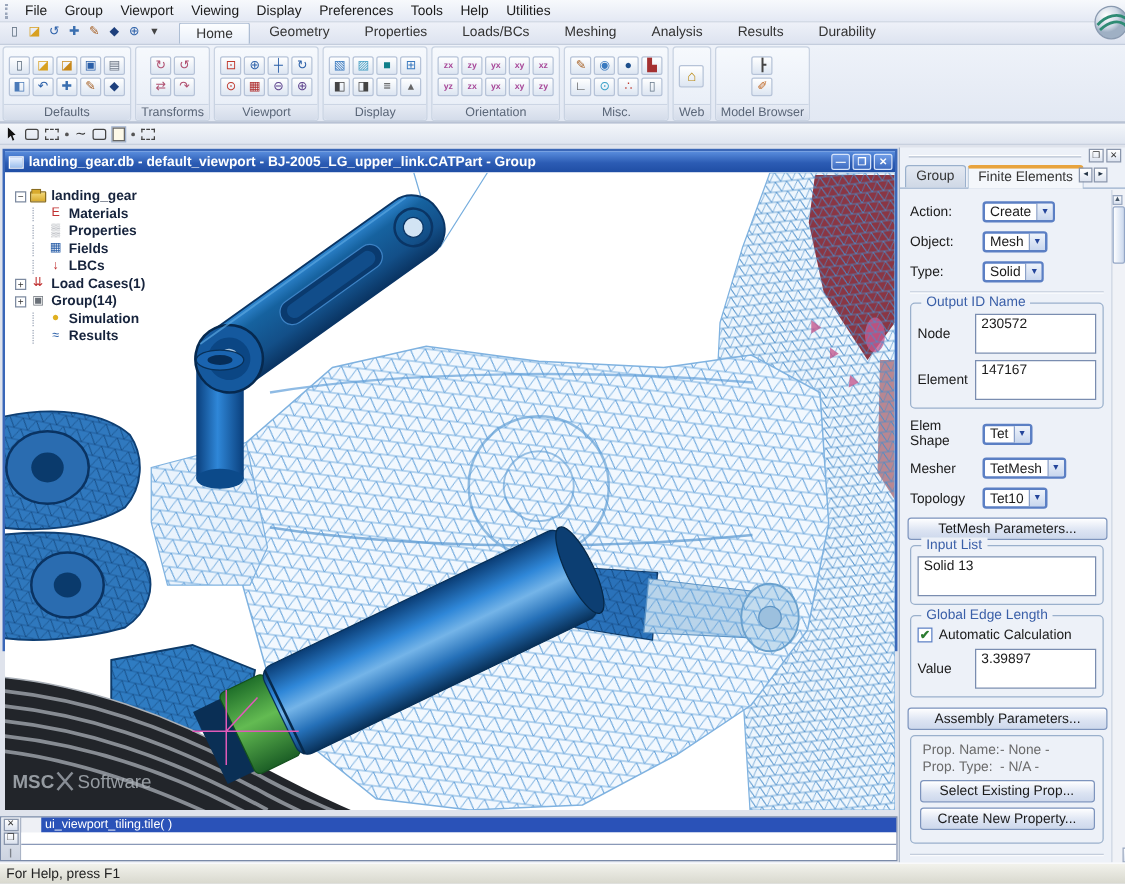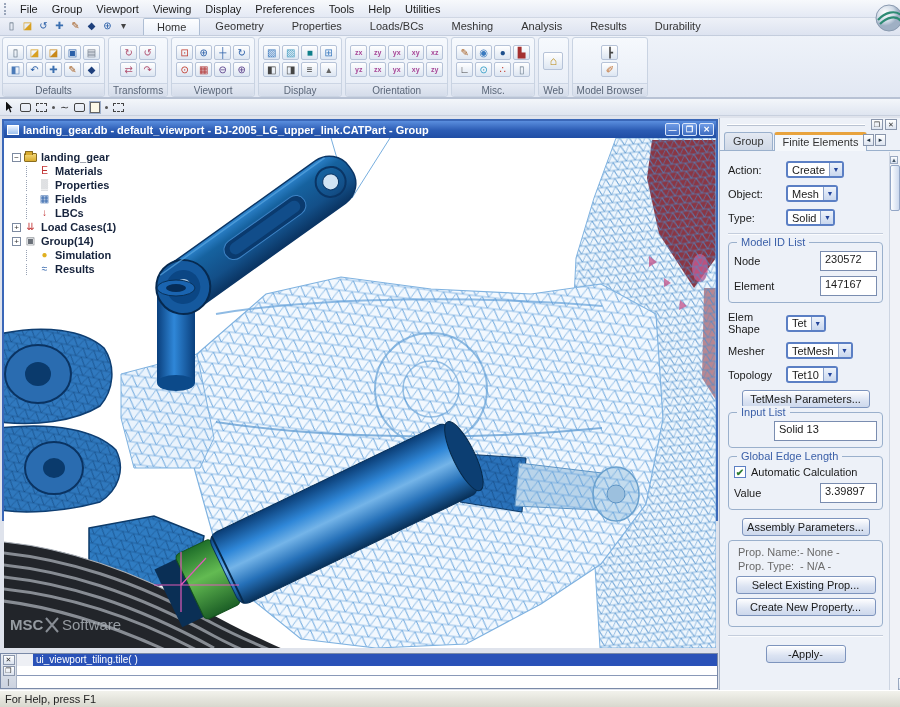--- a/index.html
+++ b/index.html
@@ -89,22 +89,22 @@
 
   .frow { display:flex; align-items:center; margin:3px 2px 7px; }
   .frow .lbl { width:58px; }
   .combo { display:inline-flex; align-items:center; border:2px solid #5b7fc4; border-radius:3px; background:#fff; height:17px; }
   .combo .cval { padding:0 4px; }
   .combo .carr { width:13px; align-self:stretch; background:linear-gradient(#eef3fb,#c9d7ee); border-left:1px solid #8aa0c8; font-size:7px; color:#24459a; text-align:center; line-height:13px; }
   .gbox { border:1px solid #9ab0cc; border-radius:4px; margin:4px 2px 8px; padding:3px 5px 6px; position:relative; }
   .gbox .legend { position:absolute; top:-7px; left:8px; background:#edf1f8; padding:0 4px; color:#3a5fa8; }
   .gbox .grow { display:flex; align-items:center; margin-top:5px; }
   .gbox .grow .lbl { width:46px; }
-  .tfield { border:1px solid #7a8db0; background:#fff; height:20px; line-height:14px; padding:0 4px; flex:1;margin-left:40px; }
-  .pbtn { display:block; width:128px; margin:4px auto; height:18px; border:1px solid #7d94bd; border-radius:3px; background:linear-gradient(#fefeff,#dbe3f2 60%,#cdd8ec); box-shadow:inset 0 1px 0 #fff; text-align:center; line-height:16px; }
+  .tfield { border:1px solid #7a8db0; background:#fff; height:32px; line-height:14px; padding:0 4px; flex:1; }
+  .pbtn { display:block; width:160px; margin:4px auto; height:18px; border:1px solid #7d94bd; border-radius:3px; background:linear-gradient(#fefeff,#dbe3f2 60%,#cdd8ec); box-shadow:inset 0 1px 0 #fff; text-align:center; line-height:16px; }
   .pbtn.small { width:140px; }
   .pbtn.apply { width:80px; margin-top:8px; }
   .pdivider { border-top:1px solid #c4cddc; border-bottom:1px solid #fafbfd; margin:7px 2px; }
   .proprow { color:#6a6a6a; margin:2px 4px; display:flex; }
   .proprow .lbl { width:62px; }
   .checkrow { display:flex; align-items:center; margin-top:6px; }
   .cbox { width:12px; height:12px; border:1px solid #5b7fc4; background:#fff; margin-right:5px; color:#2e7d32; font-size:10px; line-height:11px; text-align:center; font-weight:bold; }
 
   
   .statusbar { position:absolute; left:0; top:690px; width:900px; height:17px; background:linear-gradient(#f2f2ec,#d8d8ce); border-top:1px solid #fff; line-height:16px; padding-left:5px; color:#222; }
@@ -546,21 +546,21 @@
       <div class="frow">
         <span class="lbl">Type:</span>
         <span class="combo">
           <span class="cval">Solid</span>
           <span class="carr">▼</span>
         </span>
       </div>
       <div class="pdivider"></div>
 
       <div class="gbox">
-        <span class="legend">Model ID List</span>
+        <span class="legend">Output ID Name</span>
         <div class="grow">
           <span class="lbl">Node</span>
           <span class="tfield">230572</span>
         </div>
         <div class="grow">
           <span class="lbl">Element</span>
           <span class="tfield">147167</span>
         </div>
       </div>
 

